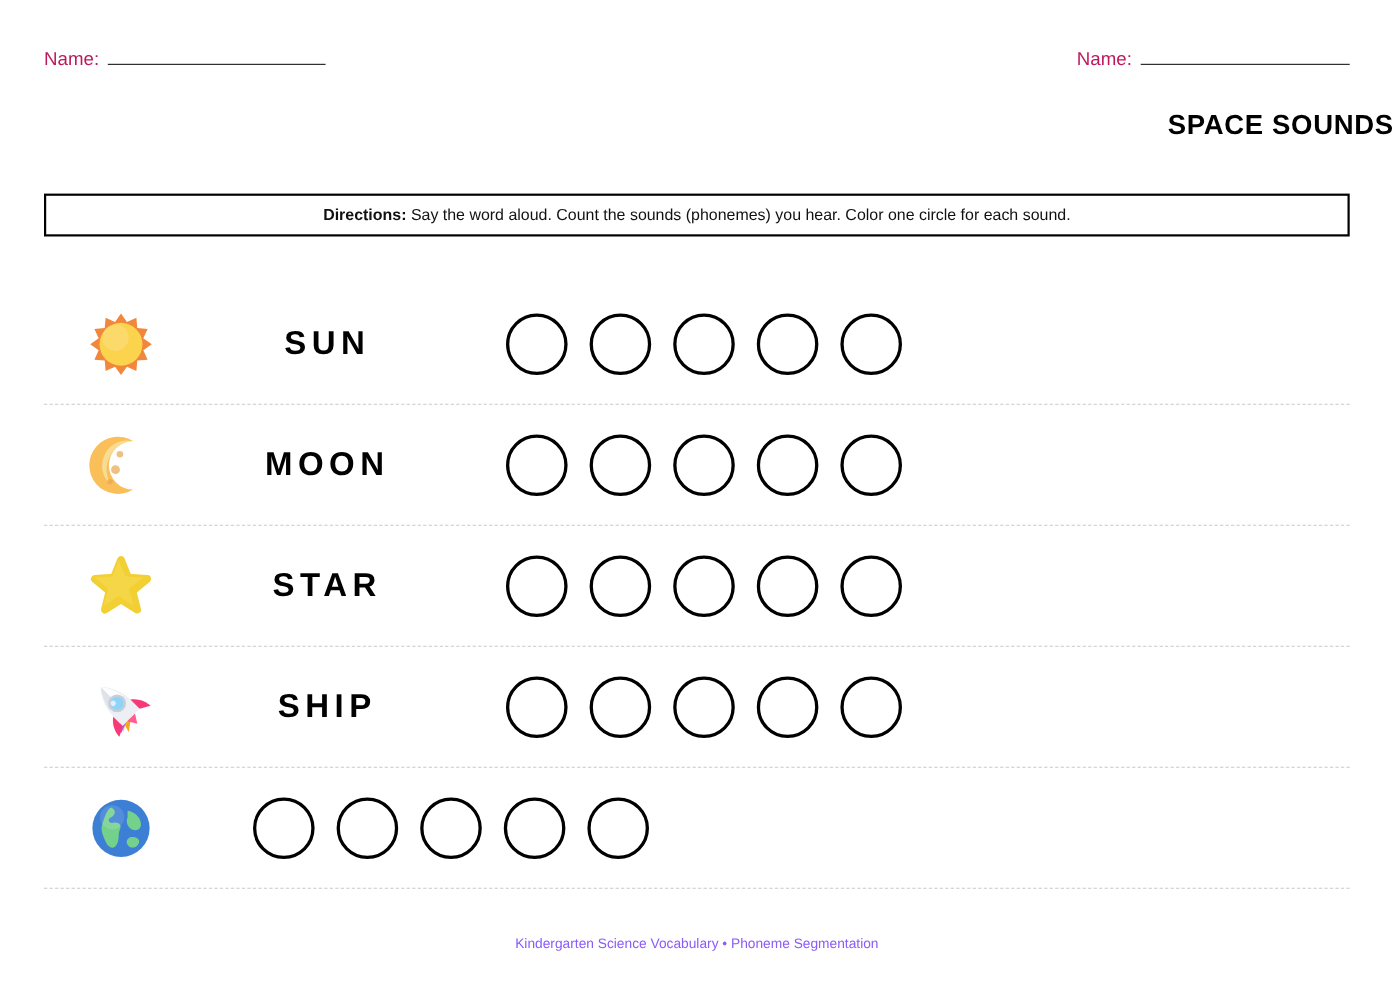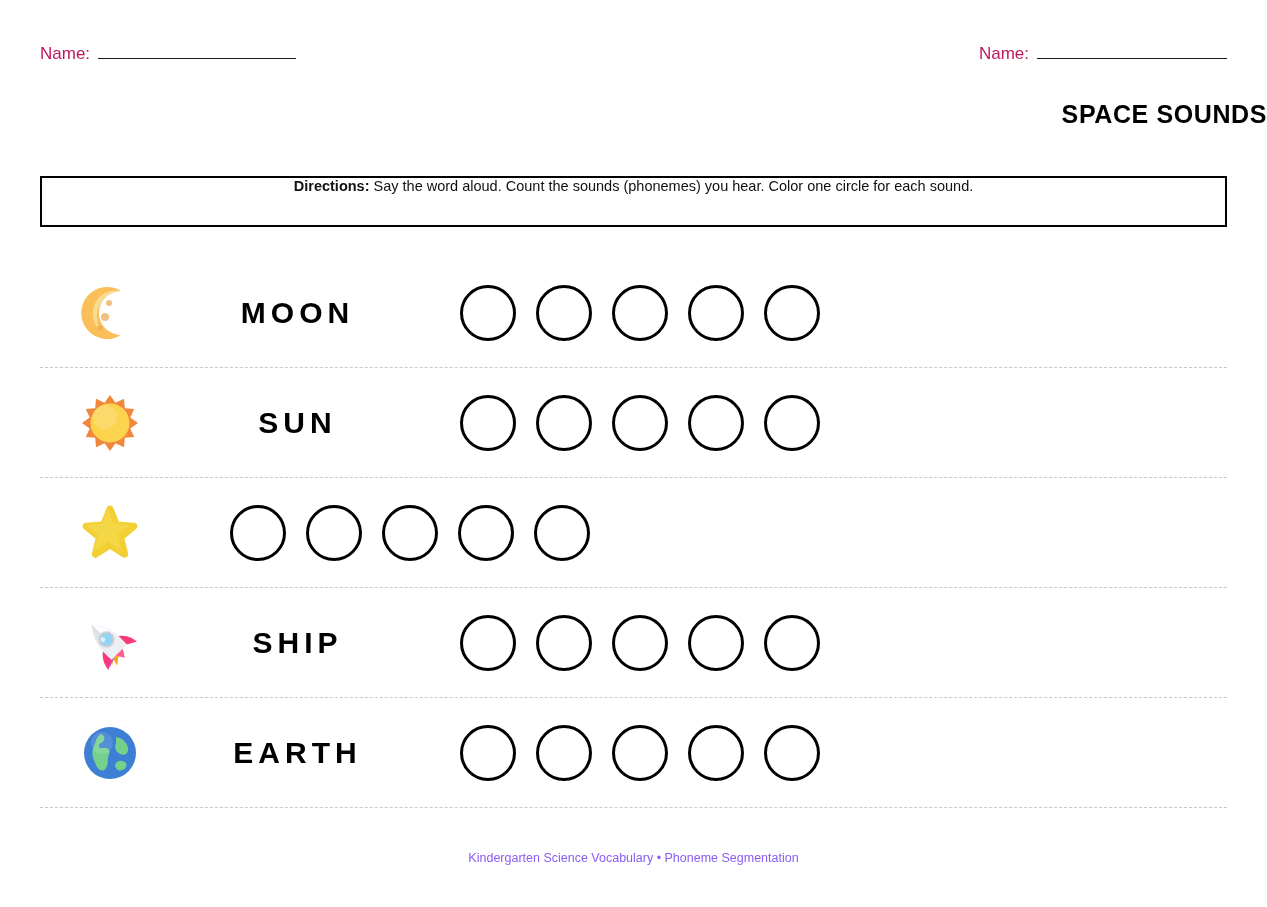--- a/index.html
+++ b/index.html
@@ -67,24 +67,25 @@
     color: #1a1a1a;
     margin-top: 8px;
   }
 
   
   .directions-box {
     position: absolute;
     top: 176px;
     left: 40px;
     width: 1187px;
-    height: 51px;
+    height: 39px;
     border: 2px solid #000;
     background: #fff;
     display: flex;
+    align-items: center;
     justify-content: center;
   }
   .directions-text {
     font-size: 14.5px;
     color: #111;
     text-align: center;
     white-space: nowrap;
   }
   .directions-text b { font-weight: bold; }
 
@@ -169,60 +170,61 @@
 <div class="directions-box">
   <div class="directions-text">
     <b>Directions:</b><span> Say the word aloud. Count the sounds (phonemes) you hear. Color one circle for each sound.</span>
   </div>
 </div>
 
 <div class="rows" id="rows-container">
     <div class="word-row">
       <div class="icon-cell">
         <svg class="emoji-svg" width="58" height="58" viewBox="0 0 58 58">
+          <polygon points="29.0,1.0 34.4,8.7 43.0,4.8 43.8,14.2 53.2,15.0 49.3,23.6 57.0,29.0 49.3,34.4 53.2,43.0 43.8,43.8 43.0,53.2 34.4,49.3 29.0,57.0 23.6,49.3 15.0,53.2 14.2,43.8 4.8,43.0 8.7,34.4 1.0,29.0 8.7,23.6 4.8,15.0 14.2,14.2 15.0,4.8 23.6,8.7" fill="#f0873c"></polygon>
+          <circle cx="29" cy="29" r="19.5" fill="#fbd34d"></circle>
+          <circle cx="24" cy="23" r="12" fill="#fde08a" opacity="0.5"></circle>
+        </svg>
+      </div>
+      <div class="word-cell">SUN</div>
+      <div class="circles-cell">
+        <div class="sound-circle"></div>
+        <div class="sound-circle"></div>
+        <div class="sound-circle"></div>
+        <div class="sound-circle"></div>
+        <div class="sound-circle"></div>
+      </div>
+    </div>
+    <div class="word-row">
+      <div class="icon-cell">
+        <svg class="emoji-svg" width="58" height="58" viewBox="0 0 58 58">
           <path d="M40 7 A26 26 0 1 0 40 51 A21 21 0 1 1 40 7 Z" fill="#fbbf5a"></path>
           <path d="M40 7 A26 26 0 0 0 20 47 A23 23 0 0 1 40 7 Z" fill="#f6e6a8" opacity="0.75"></path>
           <circle cx="28" cy="19" r="3" fill="#e7a64a" opacity="0.7"></circle>
           <circle cx="24" cy="33" r="4" fill="#e7a64a" opacity="0.7"></circle>
           <circle cx="19" cy="44" r="2.5" fill="#e7a64a" opacity="0.7"></circle>
         </svg>
       </div>
       <div class="word-cell">MOON</div>
       <div class="circles-cell">
         <div class="sound-circle"></div>
         <div class="sound-circle"></div>
         <div class="sound-circle"></div>
         <div class="sound-circle"></div>
         <div class="sound-circle"></div>
       </div>
     </div>
     <div class="word-row">
       <div class="icon-cell">
         <svg class="emoji-svg" width="58" height="58" viewBox="0 0 58 58">
-          <polygon points="29.0,1.0 34.4,8.7 43.0,4.8 43.8,14.2 53.2,15.0 49.3,23.6 57.0,29.0 49.3,34.4 53.2,43.0 43.8,43.8 43.0,53.2 34.4,49.3 29.0,57.0 23.6,49.3 15.0,53.2 14.2,43.8 4.8,43.0 8.7,34.4 1.0,29.0 8.7,23.6 4.8,15.0 14.2,14.2 15.0,4.8 23.6,8.7" fill="#f0873c"></polygon>
-          <circle cx="29" cy="29" r="19.5" fill="#fbd34d"></circle>
-          <circle cx="24" cy="23" r="12" fill="#fde08a" opacity="0.5"></circle>
-        </svg>
-      </div>
-      <div class="word-cell">SUN</div>
-      <div class="circles-cell">
-        <div class="sound-circle"></div>
-        <div class="sound-circle"></div>
-        <div class="sound-circle"></div>
-        <div class="sound-circle"></div>
-        <div class="sound-circle"></div>
-      </div>
-    </div>
-    <div class="word-row">
-      <div class="icon-cell">
-        <svg class="emoji-svg" width="58" height="58" viewBox="0 0 58 58">
           <polygon points="29.0,5.0 35.5,21.1 52.8,22.3 39.5,33.4 43.7,50.2 29.0,41.0 14.3,50.2 18.5,33.4 5.2,22.3 22.5,21.1" fill="#f2cf33" stroke="#f2cf33" stroke-width="7" stroke-linejoin="round"></polygon>
           <polygon points="29.0,5.0 35.5,21.1 52.8,22.3 39.5,33.4 43.7,50.2 29.0,41.0 14.3,50.2 18.5,33.4 5.2,22.3 22.5,21.1" fill="#f8de5e" opacity="0.45" transform="translate(-2,-2) scale(0.92) translate(2.4,2.6)"></polygon>
         </svg>
       </div>
+      <div class="word-cell">STAR</div>
       <div class="circles-cell">
         <div class="sound-circle"></div>
         <div class="sound-circle"></div>
         <div class="sound-circle"></div>
         <div class="sound-circle"></div>
         <div class="sound-circle"></div>
       </div>
     </div>
     <div class="word-row">
       <div class="icon-cell">
@@ -253,21 +255,20 @@
     <div class="word-row">
       <div class="icon-cell">
         <svg class="emoji-svg" width="58" height="58" viewBox="0 0 58 58">
           <circle cx="29" cy="29" r="26" fill="#3d7fd4"></circle>
           <path d="M20 10 C25 12 24 17 20 19 C16 21 18 25 22 24 C27 23 30 26 28 30 C26 34 28 39 25 44 C22 49 17 46 15 41 C13 36 10 31 12 25 C14 19 16 12 20 10 Z" fill="#74d18c"></path>
           <path d="M35 13 C41 14 46 18 47 24 C48 30 43 32 39 30 C35 28 33 23 35 19 Z" fill="#74d18c"></path>
           <path d="M38 37 C43 36 47 39 45 43 C43 47 37 48 35 44 C33 41 35 38 38 37 Z" fill="#74d18c"></path>
           <circle cx="21" cy="19" r="11" fill="#ffffff" opacity="0.12"></circle>
         </svg>
       </div>
-      <div class="word-cell">EARTH</div>
       <div class="circles-cell">
         <div class="sound-circle"></div>
         <div class="sound-circle"></div>
         <div class="sound-circle"></div>
         <div class="sound-circle"></div>
         <div class="sound-circle"></div>
       </div>
     </div>
   </div>
 

